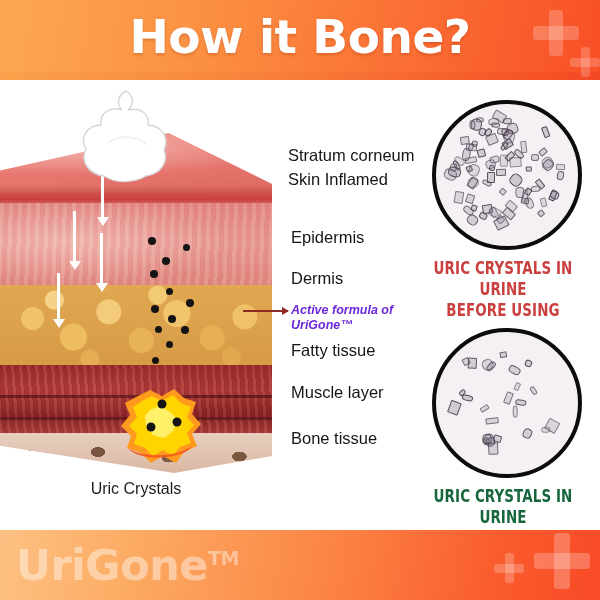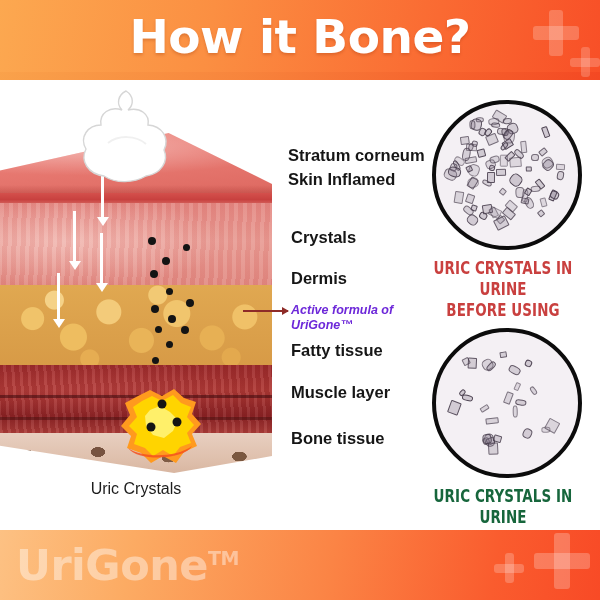--- a/index.html
+++ b/index.html
@@ -252,21 +252,21 @@
     width: 0; height: 0;
     border-top: 4px solid transparent;
     border-bottom: 4px solid transparent;
     border-left: 7px solid #8e2b28;
   }
 
   
   .label {
     position: absolute;
     font-size: 16.5px;
-    font-weight: bold;
+    font-weight: normal;
     color: #161616;
     white-space: nowrap;
     font-family: "Liberation Sans", sans-serif;
   }
   #lbl-stratum  { left: 288px; top: 146px; }
   #lbl-inflamed { left: 288px; top: 170px; }
   #lbl-epidermis{ left: 291px; top: 228px; }
   #lbl-dermis   { left: 291px; top: 269px; }
   #lbl-fatty    { left: 291px; top: 341px; }
   #lbl-muscle   { left: 291px; top: 383px; text-align: center; }
@@ -378,21 +378,21 @@
       <path d="M10 62 C24 72 58 72 74 60 C66 74 20 76 10 62 Z" fill="#f4511e" opacity=".85"></path>
     </svg>
 
     <div id="skin-caption">Uric Crystals</div>
   </div>
 
   <div id="formula-arrow"></div>
 
   <div class="label" id="lbl-stratum">Stratum corneum</div>
   <div class="label" id="lbl-inflamed">Skin Inflamed</div>
-  <div class="label" id="lbl-epidermis">Crystals</div>
+  <div class="label" id="lbl-epidermis">Epidermis</div>
   <div class="label" id="lbl-dermis">Dermis</div>
   <div id="lbl-formula">Active formula of UriGone™</div>
   <div class="label" id="lbl-fatty">Fatty tissue</div>
   <div class="label" id="lbl-muscle">Muscle layer</div>
   <div class="label" id="lbl-bone">Bone tissue</div>
 
   <div class="scope" id="scope-before">
       <div class="xtal" style="left: 47.9566px; top: 73.7458px; width: 3.48468px; height: 8.38003px; transform: rotate(116deg); border-radius: 40%; opacity: 0.76;"></div>
       <div class="xtal" style="left: 51.9425px; top: 13.5306px; width: 9.33683px; height: 5.1668px; transform: rotate(173deg); border-radius: 40%; opacity: 0.64;"></div>
       <div class="xtal" style="left: 69.2803px; top: 103.791px; width: 6.11996px; height: 9.5686px; transform: rotate(130deg); border-radius: 1px; opacity: 0.82;"></div>

